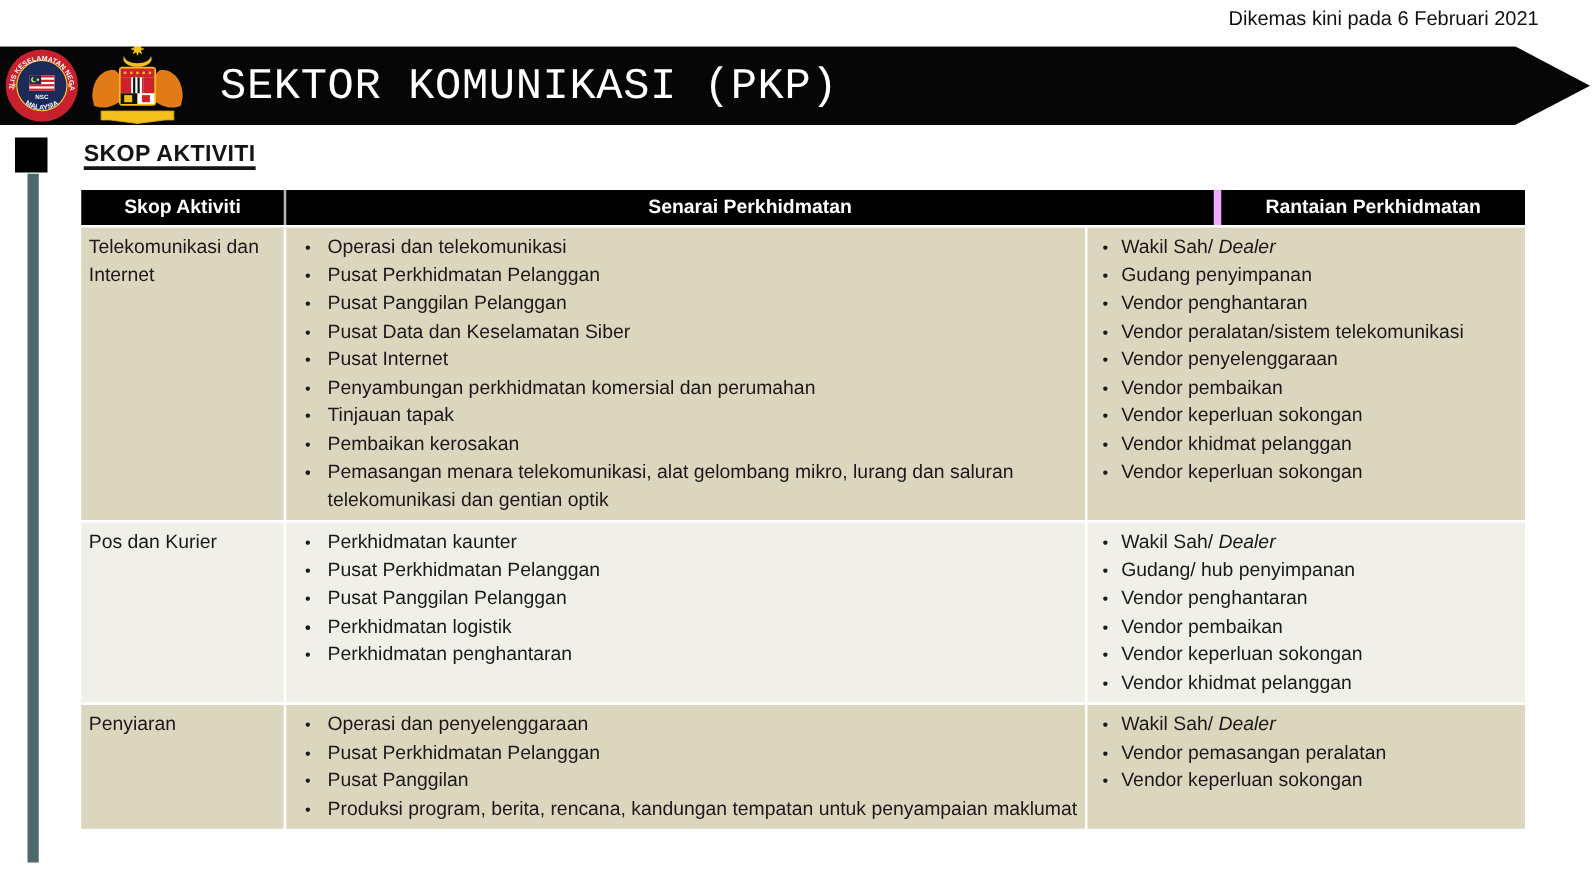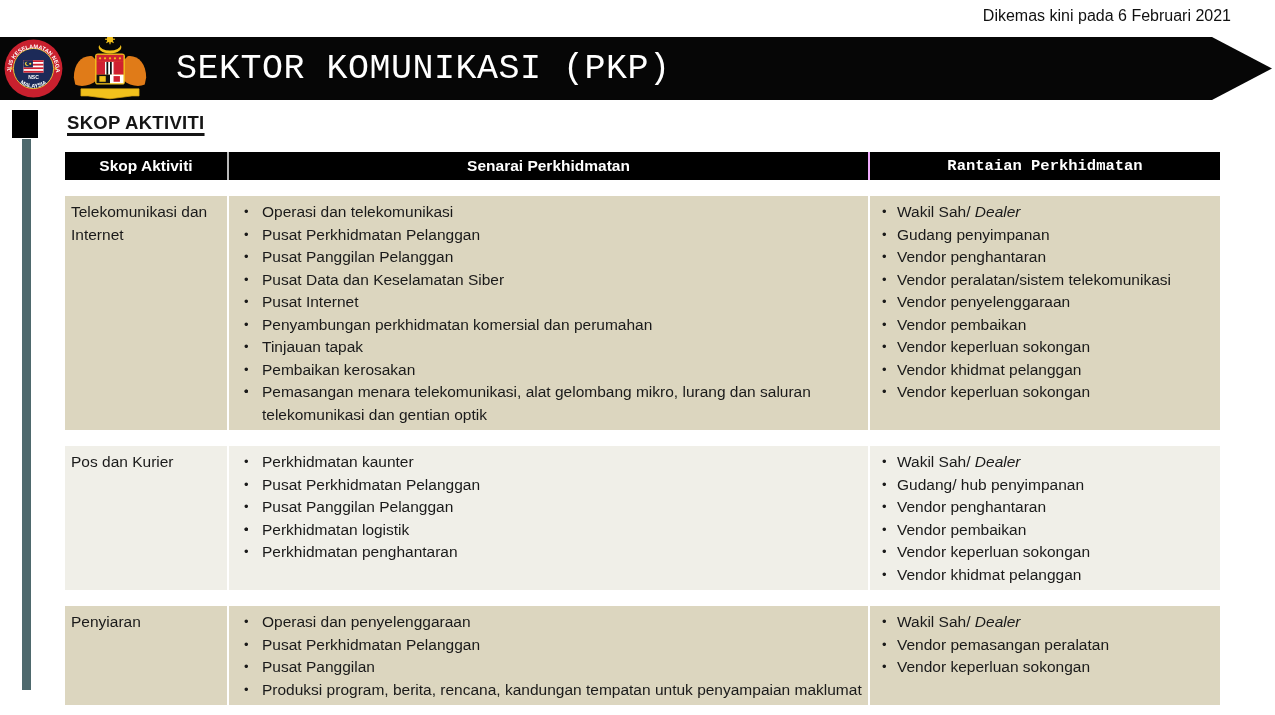--- a/index.html
+++ b/index.html
@@ -22,24 +22,24 @@
     color:#151515; text-decoration:underline; text-decoration-thickness:2.5px;
     text-underline-offset:4px; letter-spacing:0.3px; }
   .accent-bar { position:absolute; left:22px; top:139px; width:9px; height:551px;
     background:var(--accent-bar,#4e696d); }
 
   .table { position:absolute; left:65px; top:152px; width:1155px; font-size:15.5px; }
   .t-header { display:flex; background:var(--header-bg,#000); color:#fff; font-weight:bold;
     height:28px; line-height:28px; text-align:center; }
   .th { overflow:hidden; }
   .th.c1 { width:162px; }
-  .th.c2 { width:641px; border-left:2px solid #b8b8b8; }
-  .th.c3 { flex:1; border-left:2px solid #f0abfc;font-family:Liberation Mono, monospace; }
-
-  .t-row { display:flex; margin-top:16px; }
+  .th.c2 { width:744px; border-left:2px solid #b8b8b8; }
+  .th.c3 { flex:1; border-left:6px solid #f0abfc; }
+
+  .t-row { display:flex; margin-top:2px; }
   .t-row.beige .cell { background:var(--row-beige,#dcd6bf); }
   .t-row.light .cell { background:var(--row-light,#f0efe8); }
   .cell { padding:5px 6px 4px 6px; color:#1a1a1a; line-height:22.5px; }
   .cell.skop { width:162px; }
   .cell.senarai { width:641px; border-left:2px solid #ffffff; }
   .cell.rantaian { flex:1; border-left:2px solid #ffffff; }
 
   ul.cell-list { list-style:none; }
   ul.cell-list li { position:relative; padding-left:27px; }
   .cell.rantaian ul.cell-list li { padding-left:21px; }

